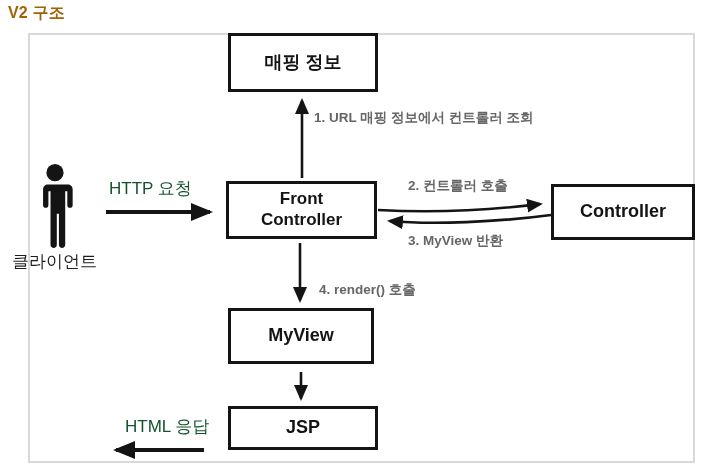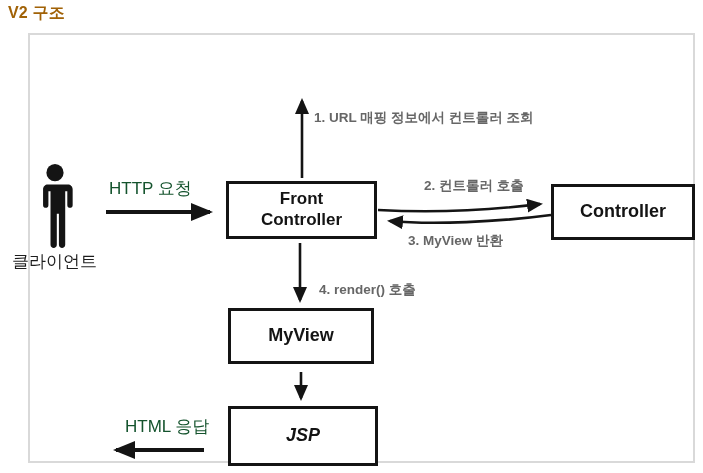--- a/index.html
+++ b/index.html
@@ -36,29 +36,29 @@
     align-items: center;
     justify-content: center;
     text-align: center;
     font-size: 18px;
     line-height: 1.22;
   }
   #node-mapping          { left: 228px; top: 33px;  width: 150px; height: 59px; }
   #node-front-controller { left: 226px; top: 181px; width: 151px; height: 58px; font-size: 17px; }
   #node-controller       { left: 551px; top: 184px; width: 144px; height: 56px; }
   #node-myview           { left: 228px; top: 308px; width: 146px; height: 56px; align-items: center; }
-  #node-jsp              { left: 228px; top: 406px; width: 150px; height: 60px; font-style: italic; }
+  #node-jsp              { left: 228px; top: 406px; width: 150px; height: 44px; }
   .step-label {
     color: #666666;
     font-weight: 700;
     font-size: 13.5px;
     white-space: nowrap;
   }
   #label-step1 { left: 314px; top: 109px; }
-  #label-step2 { left: 424px; top: 177px; }
+  #label-step2 { left: 408px; top: 177px; }
   #label-step3 { left: 408px; top: 232px; }
   #label-step4 { left: 319px; top: 281px; }
   #label-step5 { left: 315px; top: 379px; }
   .flow-label {
     color: #14532d;
     font-weight: 400;
     font-size: 17px;
     white-space: nowrap;
   }
   #label-http { left: 109px; top: 177px; }
@@ -97,20 +97,23 @@
     <path d="M300,243 V300" stroke="#141414" stroke-width="2.6" fill="none" marker-end="url(#ah)"></path>
     <path d="M301,372 V398" stroke="#141414" stroke-width="2.6" fill="none" marker-end="url(#ah)"></path>
     <path d="M204,450 H116" stroke="#141414" stroke-width="4" fill="none" marker-end="url(#ahBig)"></path>
   </svg>
 
   <svg class="abs" id="person-icon" width="42" height="88" viewBox="0 0 44 92">
     <circle cx="22" cy="9" r="9" fill="#141414"></circle>
     <path fill="#141414" d="M8.5,21.5 h27 c2.8,0 5,2.2 5,5 v16.5 c0,3.8 -5.6,3.8 -5.6,0 V28.5 h-2.2 v56 c0,4.4 -6.6,4.4 -6.6,0 V52 h-2.2 v32.5 c0,4.4 -6.6,4.4 -6.6,0 v-56 h-2.2 V43 c0,3.8 -5.6,3.8 -5.6,0 V26.5 c0,-2.8 2.2,-5 5,-5 z"></path>
   </svg>
 
+  <div class="abs node" id="node-mapping">
+    <span>매핑 정보</span>
+  </div>
 
   <div class="abs node" id="node-front-controller">
     <span>Front</span>
     <span>Controller</span>
   </div>
 
   <div class="abs node" id="node-controller">
     <span>Controller</span>
   </div>
 

